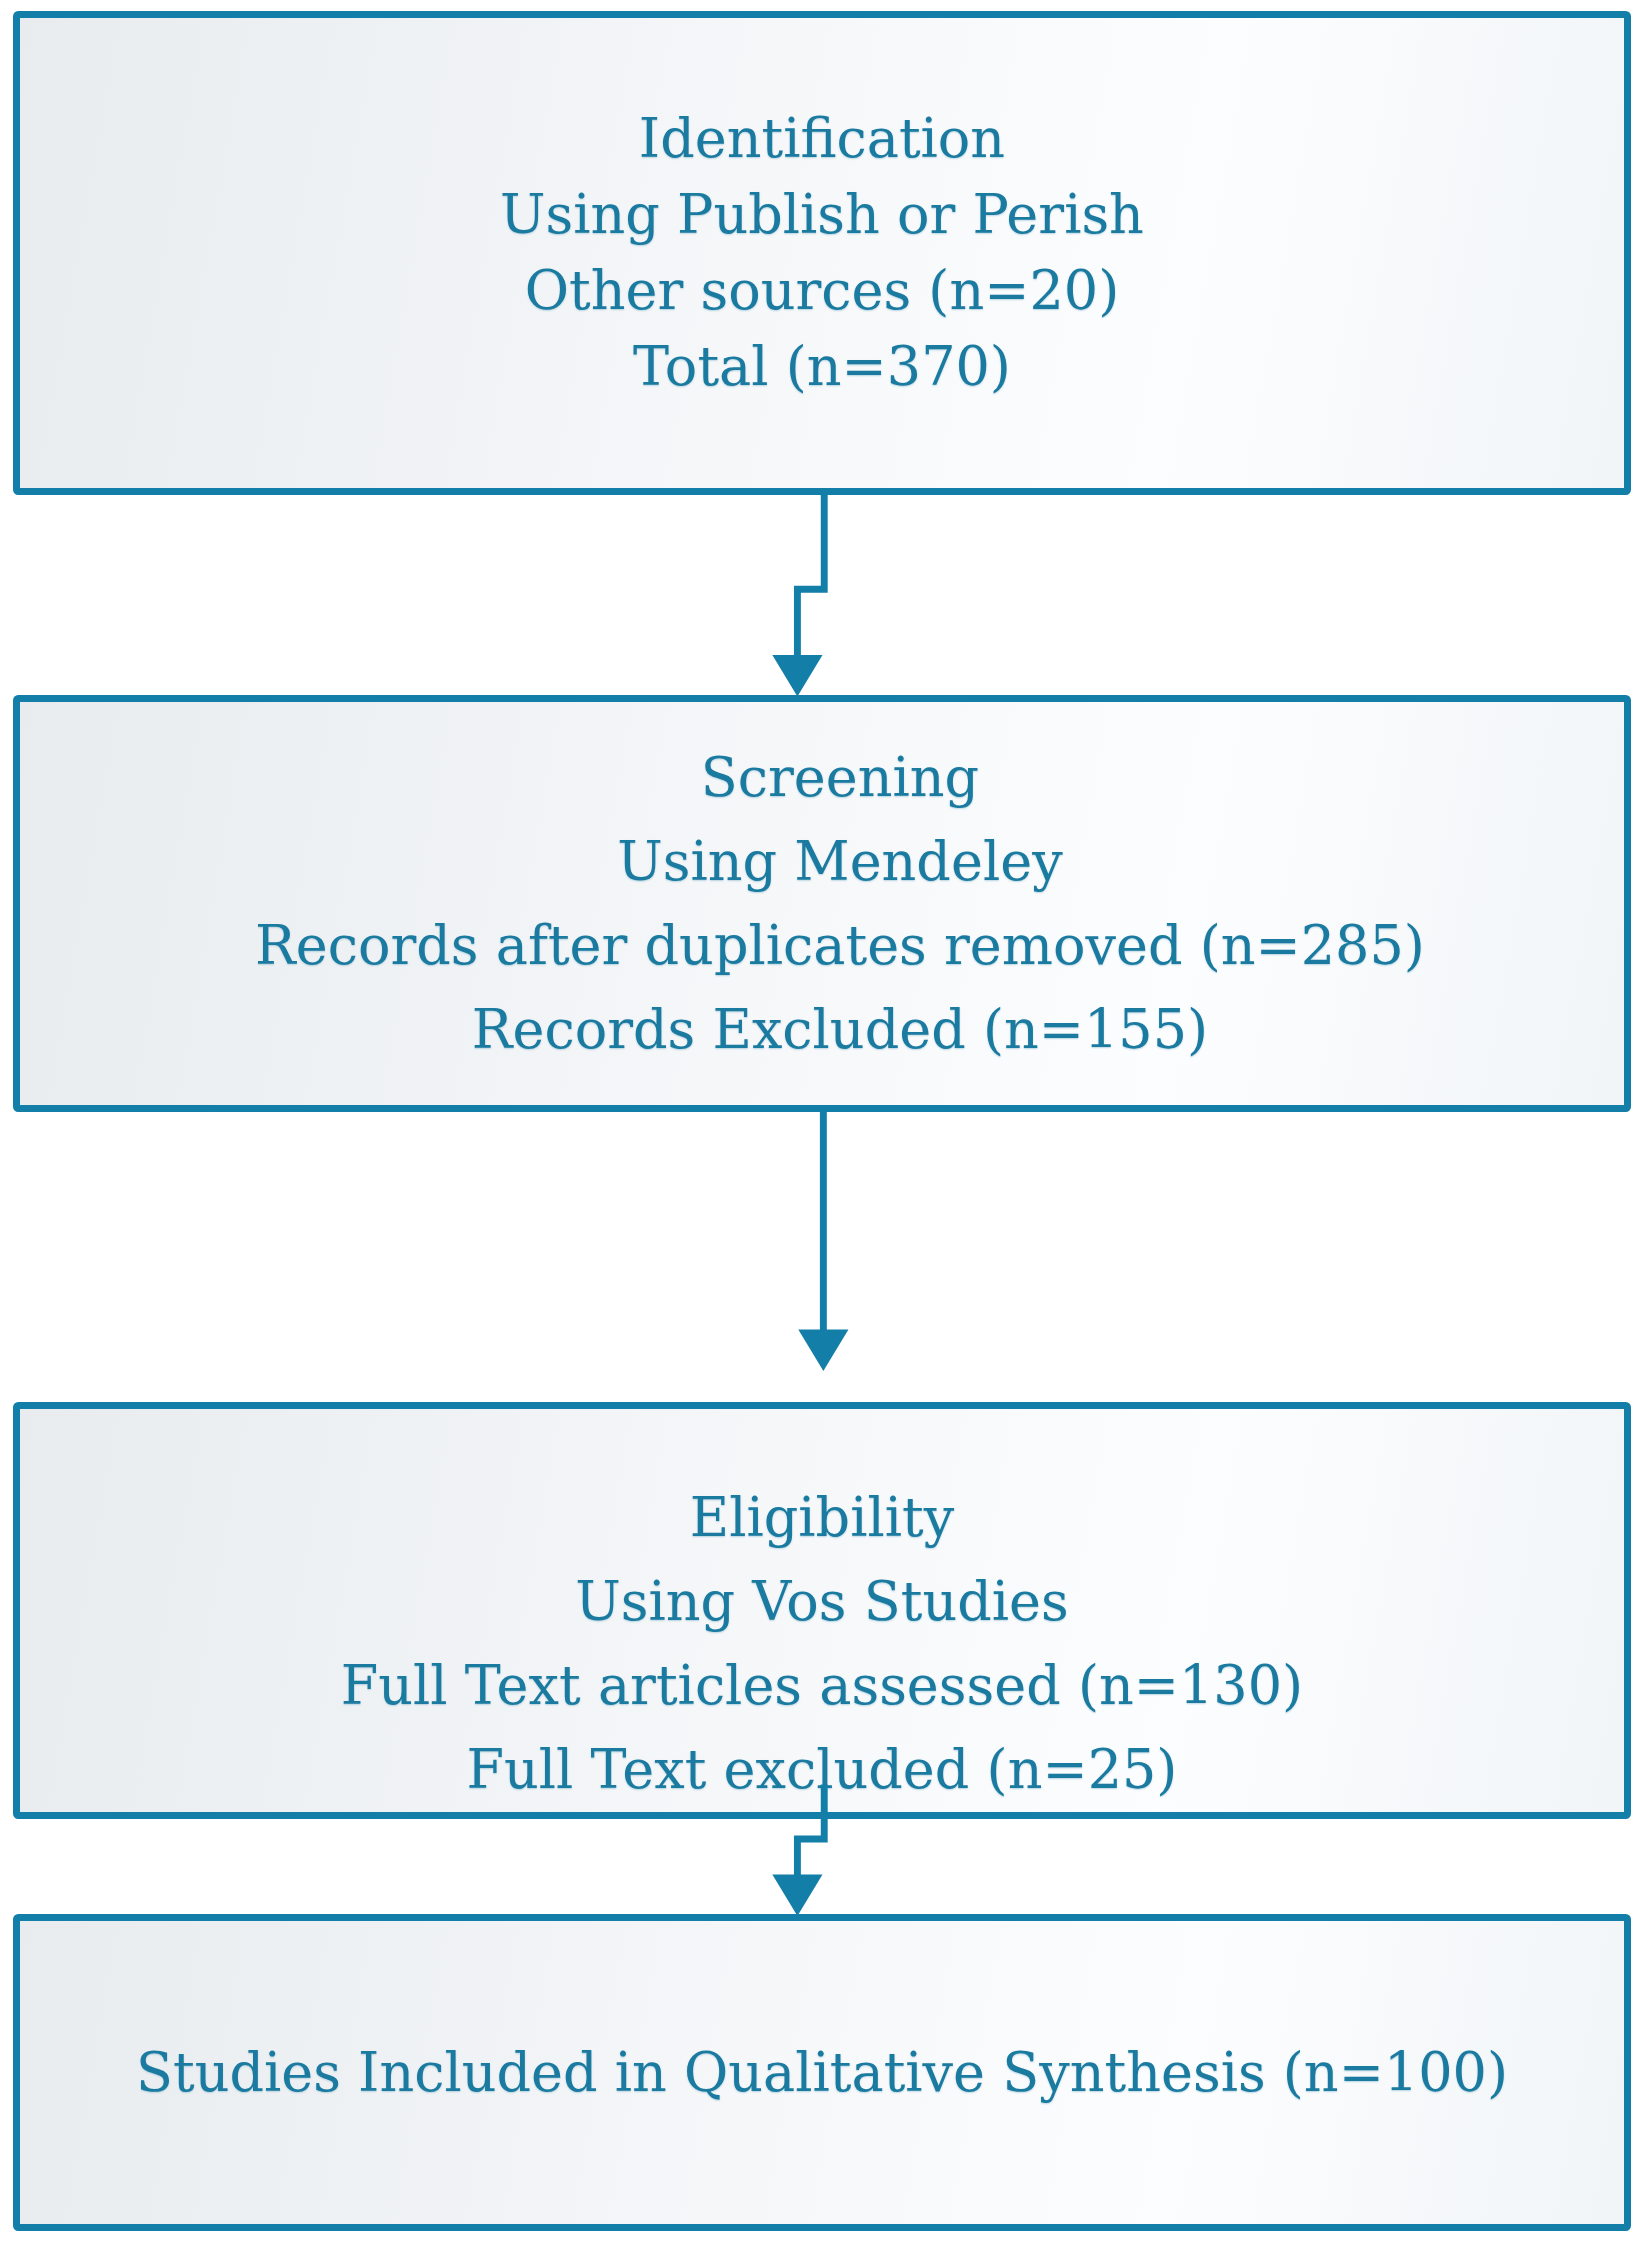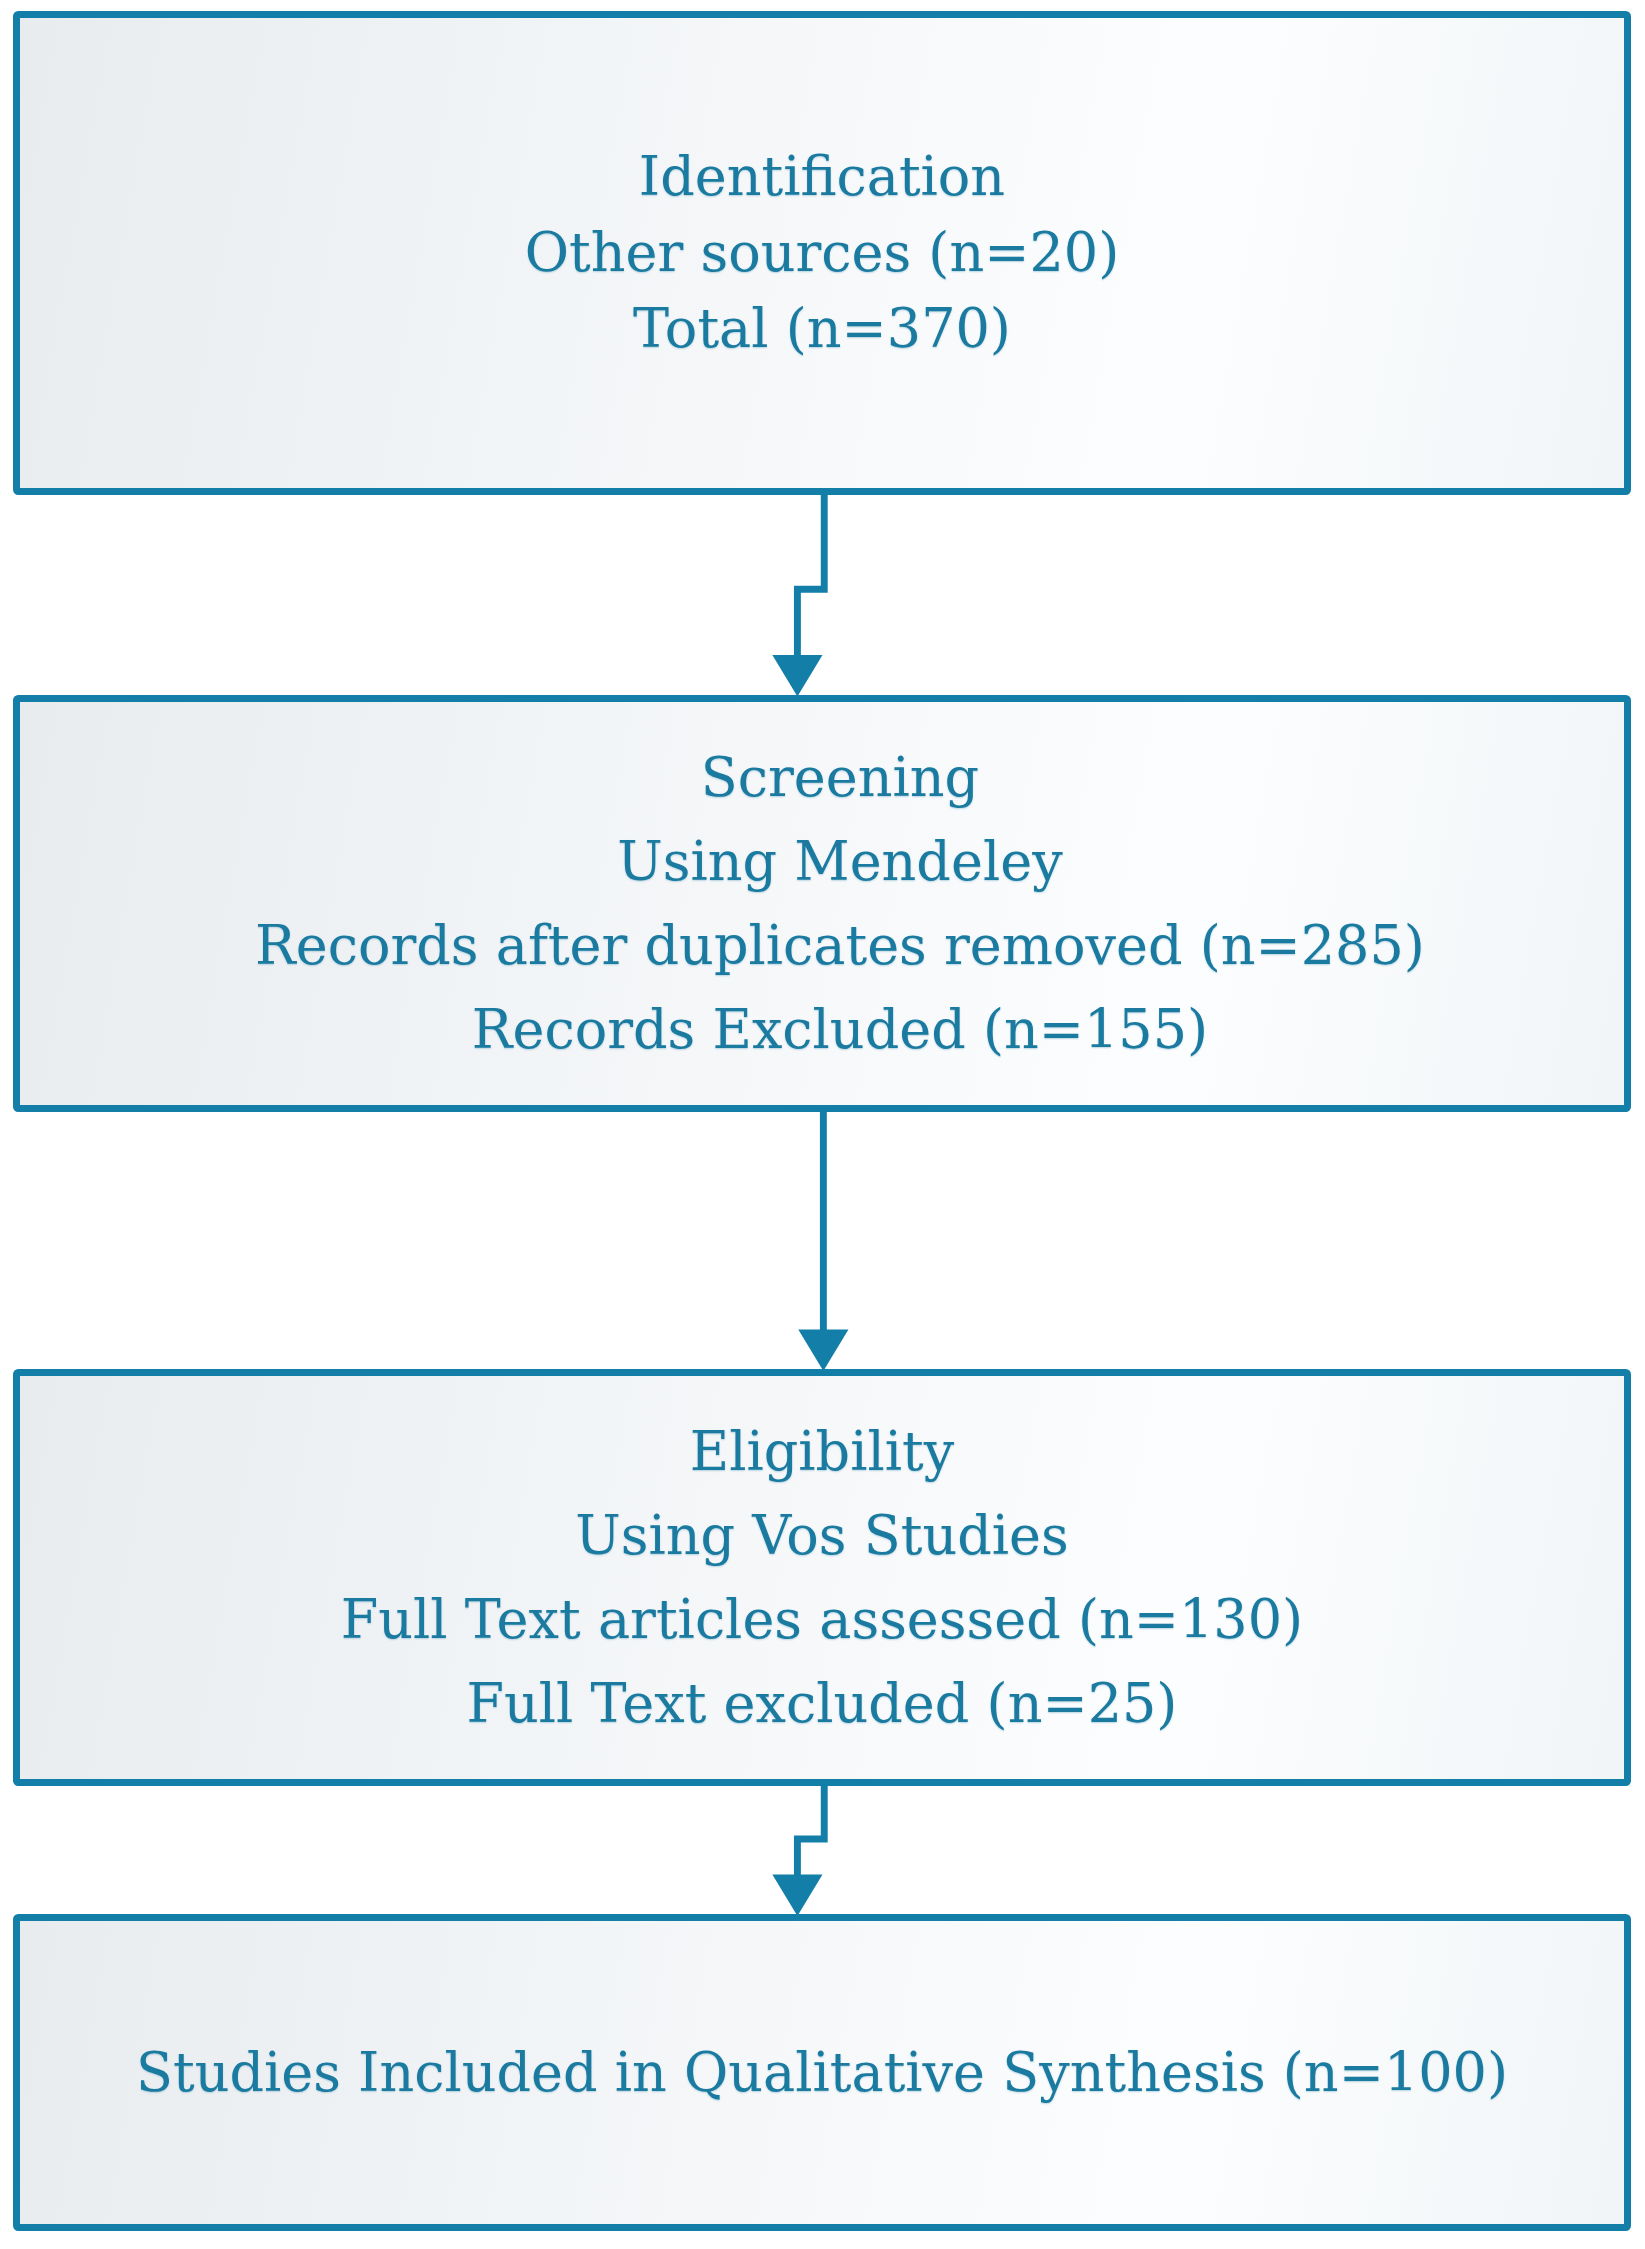--- a/index.html
+++ b/index.html
@@ -32,41 +32,42 @@
     display:block;width:100%;
     text-align:center;
     font-size:54px;
     line-height:var(--lh,80px);
     color:var(--text);
     text-shadow:0 0.9px 1.7px rgba(20,118,158,0.28);
     white-space:nowrap;
   }
   .b1{top:11.2px;height:484px;--lh:76px;}
   .b2{top:695px;height:417px;padding-left:36px;--lh:84px;}
-  .b3{top:1369px;height:417px;--lh:84px;}
+  .b3{top:1402px;height:417px;align-items:flex-end;--lh:84px;}
   .b4{top:1914px;height:317px;--lh:87px;}
   svg.connectors{
     position:absolute;left:0;top:0;width:1645px;height:2250px;
     pointer-events:none;
   }
   svg.connectors path.shaft{
     fill:none;stroke:var(--accent);stroke-width:8;
   }
   svg.connectors path.head{
     fill:var(--accent);stroke:none;
   }
 </style>
 </head>
 <body>
 
 <div class="canvas">
 
   <div class="box b1">
     <div class="box-lines">
       <div class="line">Identification</div>
+      <div class="line">Using Publish or Perish</div>
       <div class="line">Other sources (n=20)</div>
       <div class="line">Total (n=370)</div>
     </div>
   </div>
 
   <div class="box b2">
     <div class="box-lines">
       <div class="line">Screening</div>
       <div class="line">Using Mendeley</div>
       <div class="line">Records after duplicates removed (n=285)</div>

